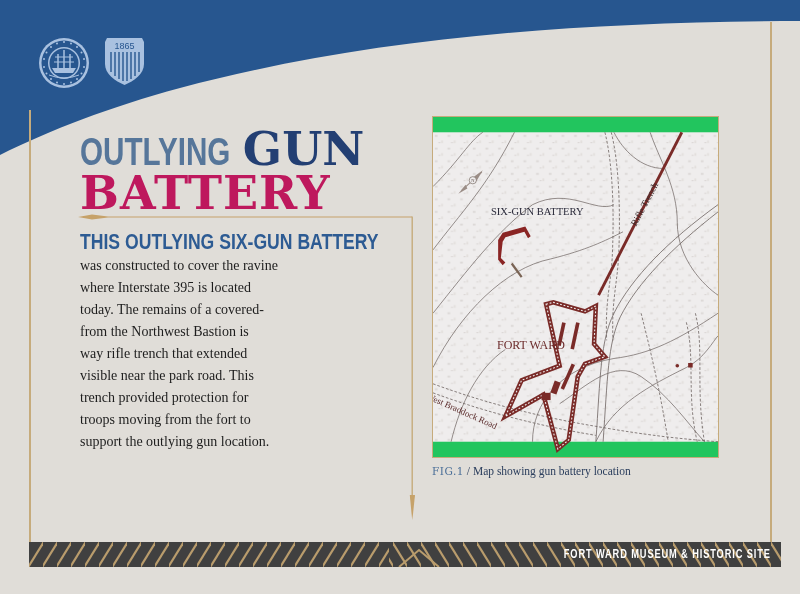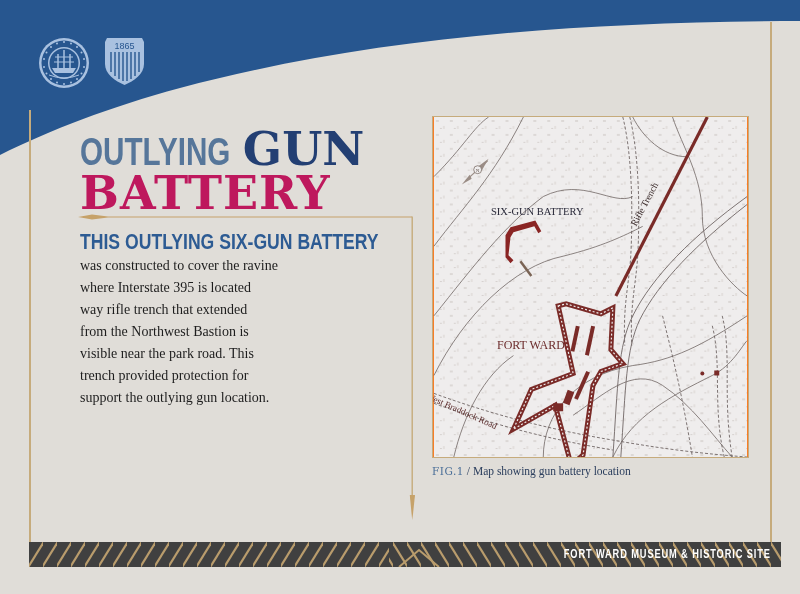--- a/index.html
+++ b/index.html
@@ -41,23 +41,23 @@
     transform: scaleX(0.80); transform-origin: left top;
   }
   .body-text {
     position: absolute; left: 80px; top: 255px; width: 330px;
     font-family: "Liberation Serif", serif;
     font-size: 14px; line-height: 22px; color: #1d1d1d;
   }
   .body-text span { display: block; white-space: nowrap; }
 
   .map {
-    position: absolute; left: 432px; top: 116px; width: 317px; height: 342px;
+    position: absolute; left: 432px; top: 116px; width: 287px; height: 342px;
     border: 1px solid #c6ab7c; box-sizing: border-box; overflow: hidden;
-    background: #f97316;
+    background: #22c55e;
   }
   .map svg { width: 100%; height: 100%; display: block; }
   .map-label { position: absolute; font-family: "Liberation Serif", serif; color: #4a2226; white-space: nowrap; }
   .lbl-battery { left: 58px; top: 89px; font-size: 10.5px; color: #2a2a3a; }
   .lbl-fort { left: 64px; top: 221px; font-size: 12px; color: #6b2a2a; }
   .lbl-trench { left: 196px; top: 106px; font-size: 9.5px; color: #3a2a2a; transform: rotate(-62deg); transform-origin: left top; }
   .lbl-road { left: -4px; top: 274px; font-size: 9px; color: #5a2a2a; transform: rotate(24deg); transform-origin: left top; }
 
   .caption { position: absolute; left: 432px; top: 465px; font-size: 11.5px; color: #2a3d5c; white-space: nowrap; }
   .caption .fig { font-family: "DejaVu Serif", serif; font-weight: normal; color: #4a6e98; font-size: 10.5px; letter-spacing: 0.5px; }
@@ -142,24 +142,26 @@
   <rect x="333.5" y="4.5" width="1.4" height="280" fill="#c6ab7c"></rect>
   <path d="M332 284 Q334.2 292 334.2 300 L334.2 306 Q334.2 309 334.2 309 Q334.2 309 334.2 306 L334.2 300 Q334.2 292 336.4 284 Z" fill="#c6a26a"></path>
   <path d="M331.8 283 L337 283 L335 302 L334.2 308 L333.6 302 Z" fill="#c6a26a"></path>
 </svg>
 
 <div class="subhead">THIS OUTLYING SIX-GUN BATTERY</div>
 
 <div class="body-text">
   <span>was constructed to cover the ravine</span>
   <span>where Interstate 395 is located</span>
+  <span>today.  The remains of a covered-</span>
+  <span>from the Northwest Bastion is</span>
   <span>way rifle trench that extended</span>
-  <span>from the Northwest Bastion is</span>
   <span>visible near the park road.  This</span>
   <span>trench provided protection for</span>
+  <span>troops moving from the fort to</span>
   <span>support the outlying gun location.</span>
 </div>
 
 <div class="map">
   <svg viewBox="0 0 315 342">
     <defs>
       <pattern id="speck" width="14" height="14" patternUnits="userSpaceOnUse">
         <rect width="14" height="14" fill="#efeded"></rect>
         <rect x="2" y="3" width="3" height="2" fill="#dcd8d6"></rect>
         <rect x="9" y="9" width="2" height="3" fill="#e3dfdd"></rect>

